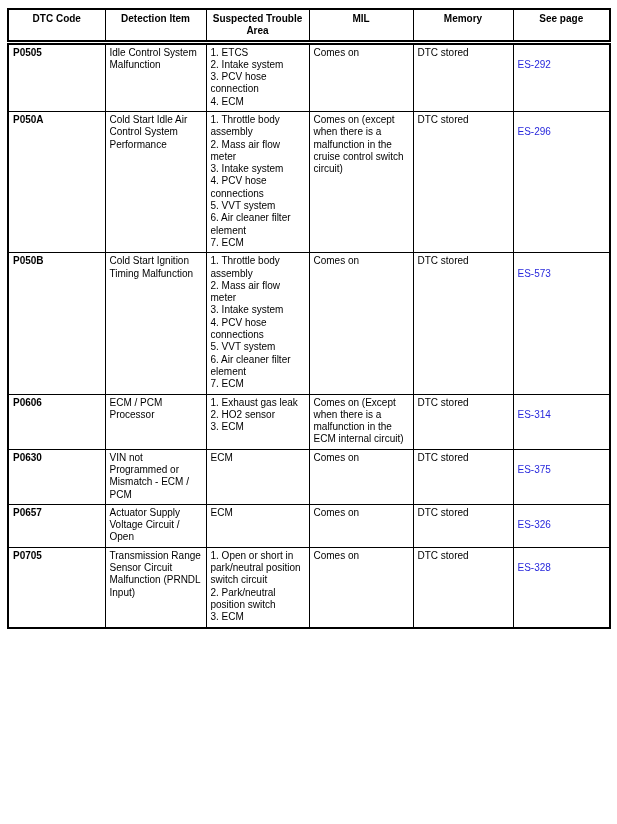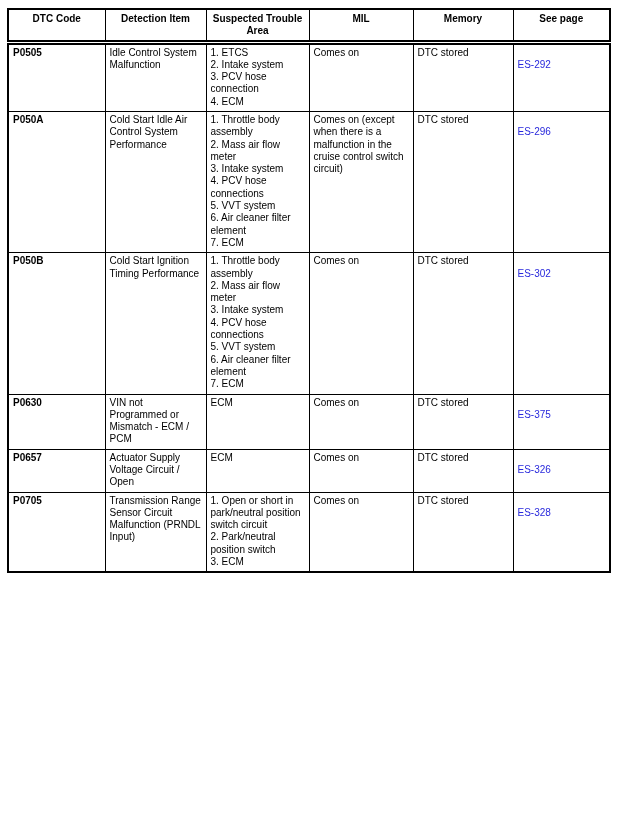--- a/index.html
+++ b/index.html
@@ -103,37 +103,49 @@
 7. ECM</td>
     <td class="cell-mil">Comes on (except when there is a malfunction in the cruise control switch circuit)</td>
     <td class="cell-memory">DTC stored</td>
     <td class="cell-page">
       <a class="page-link">ES-296</a>
     </td>
   </tr>
 
   <tr>
     <td class="cell-code">P050B</td>
-    <td class="cell-item">Cold Start Ignition Timing Performance</td>
+    <td class="cell-item">Cold Start Ignition Timing Malfunction</td>
     <td class="cell-area">1. Throttle body assembly
 2. Mass air flow meter
 3. Intake system
 4. PCV hose connections
 5. VVT system
 6. Air cleaner filter element
 7. ECM</td>
     <td class="cell-mil">Comes on</td>
     <td class="cell-memory">DTC stored</td>
     <td class="cell-page">
-      <a class="page-link">ES-302</a>
+      <a class="page-link">ES-573</a>
     </td>
   </tr>
 
 
 
+  <tr>
+    <td class="cell-code">P0606</td>
+    <td class="cell-item">ECM / PCM Processor</td>
+    <td class="cell-area">1. Exhaust gas leak
+2. HO2 sensor
+3. ECM</td>
+    <td class="cell-mil">Comes on (Except when there is a malfunction in the ECM internal circuit)</td>
+    <td class="cell-memory">DTC stored</td>
+    <td class="cell-page">
+      <a class="page-link">ES-314</a>
+    </td>
+  </tr>
 
 
 
   <tr>
     <td class="cell-code">P0630</td>
     <td class="cell-item">VIN not Programmed or Mismatch - ECM / PCM</td>
     <td class="cell-area">ECM</td>
     <td class="cell-mil">Comes on</td>
     <td class="cell-memory">DTC stored</td>
     <td class="cell-page">

